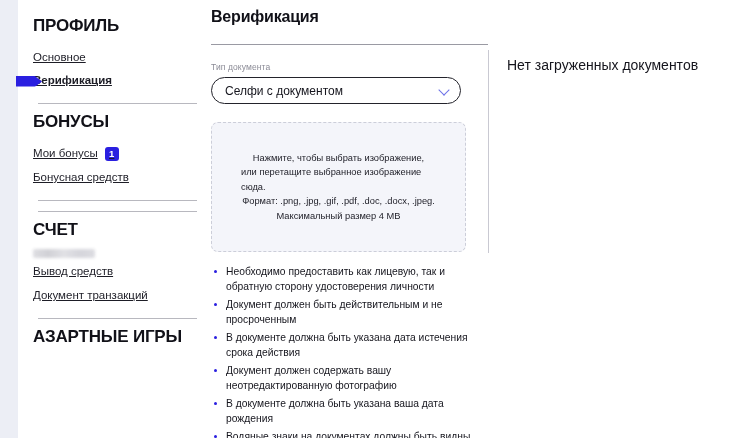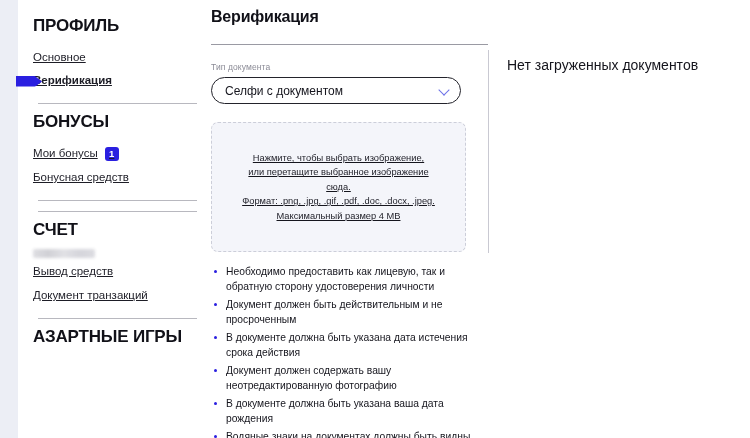--- a/index.html
+++ b/index.html
@@ -205,23 +205,22 @@
     left: 6px; top: 122px;
     width: 255px;
     height: 130px;
     background: #f4f5fa;
     border: 1.2px dashed #ccced9;
     border-radius: 7px;
     display: flex;
     flex-direction: column;
     align-items: center;
     justify-content: center;
-    text-align: center;
+    text-align: left;
     cursor: pointer;
-    text-decoration: underline;
   }
 
   .dropzone p {
     font-size: 9.3px;
     color: #1d1d26;
     line-height: 1.55;
     max-width: 195px;
   }
 
   

